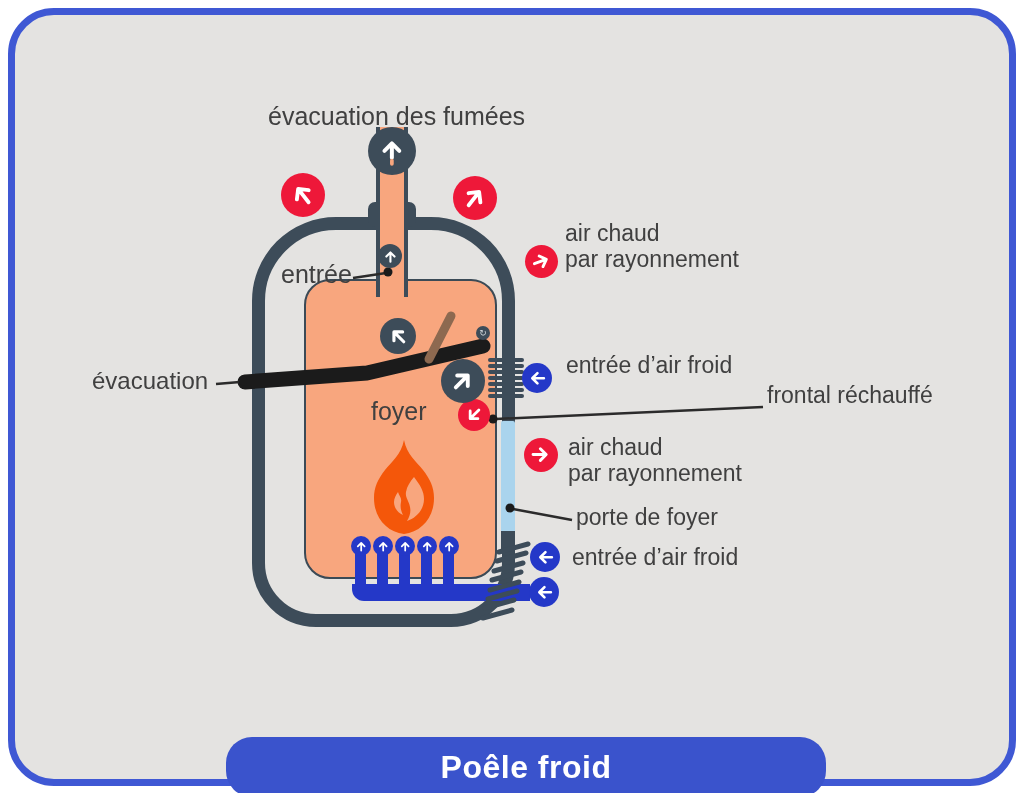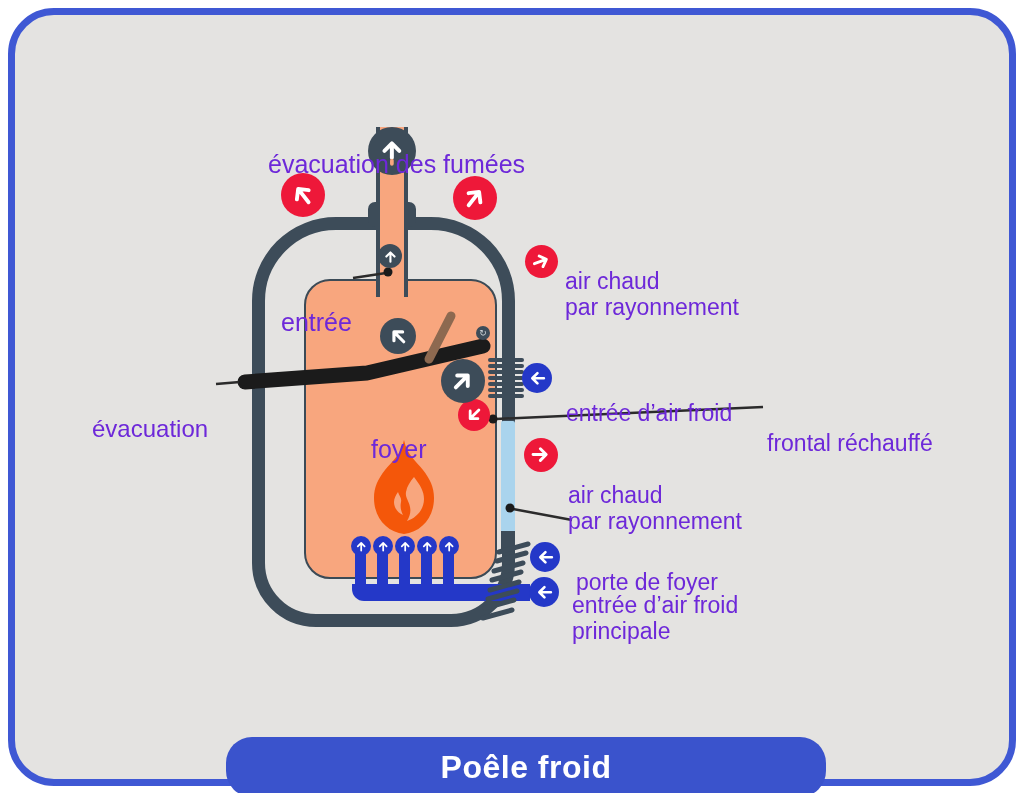--- a/index.html
+++ b/index.html
@@ -49,21 +49,21 @@
     position:absolute; border-radius:50%; display:flex; align-items:center; justify-content:center;
     z-index:6;
   }
   .circ.hot  { background:#ee1839; }
   .circ.cold { background:#2438c8; }
   .circ.dark { background:#3d4c59; }
   .circ svg { width:62%; height:62%; display:block; }
   
   .overlay { position:absolute; left:0; top:0; width:1024px; height:793px; z-index:5; pointer-events:none; }
   
-  .lbl { position:absolute; color:#6d28d9; font-size:23px; line-height:1.12; z-index:7; white-space:nowrap;margin-top:48px; }
+  .lbl { position:absolute; color:#404040; font-size:23px; line-height:1.12; z-index:7; white-space:nowrap; }
   .lbl.big { font-size:25px; }
   .lbl span { display:block; }
   
   .pill {
     position:absolute; left:211px; top:722px; width:600px; height:60px;
     background:#3a53cc; border-radius:26px; display:flex; align-items:center; justify-content:center;
     z-index:8;
   }
   .pill .pill-text { color:#ffffff; font-size:32px; font-weight:bold; letter-spacing:0.5px; }
   .pivot {
@@ -232,40 +232,39 @@
     <div class="circ dark" style="left:426px;top:344px;width:44px;height:44px">
       <svg viewBox="0 0 24 24" style="transform:rotate(45deg)">
           <use href="#arrow-shape"></use>
         </svg>
     </div>
     <div class="pivot">↻</div>
 
     <div class="lbl big" style="left:253px;top:87px">évacuation des fumées</div>
     <div class="lbl big" style="left:266px;top:245px">entrée</div>
     <div class="lbl" style="left:77px;top:353px;font-size:24px">évacuation</div>
-    <div class="lbl big" style="left:356px;top:372px">foyer</div>
+    <div class="lbl big" style="left:356px;top:382px">foyer</div>
 
     <div class="lbl" style="left:550px;top:206px">
       <span>air chaud</span>
       <span>par rayonnement</span>
     </div>
     <div class="lbl" style="left:551px;top:338px">
       <span>entrée d’air froid</span>
     </div>
     <div class="lbl" style="left:752px;top:368px">
       <span>frontal réchauffé</span>
     </div>
     <div class="lbl" style="left:553px;top:420px">
       <span>air chaud</span>
       <span>par rayonnement</span>
     </div>
-    <div class="lbl" style="left:561px;top:507px">porte de foyer</div>
+    <div class="lbl" style="left:561px;top:490px">porte de foyer</div>
     <div class="lbl" style="left:557px;top:530px">
       <span>entrée d’air froid</span>
-      <span>principale</span>
     </div>
 
     <div class="pill">
       <span class="pill-text">Poêle froid</span>
     </div>
 
   </div>
 </div>
 
 </body></html>

